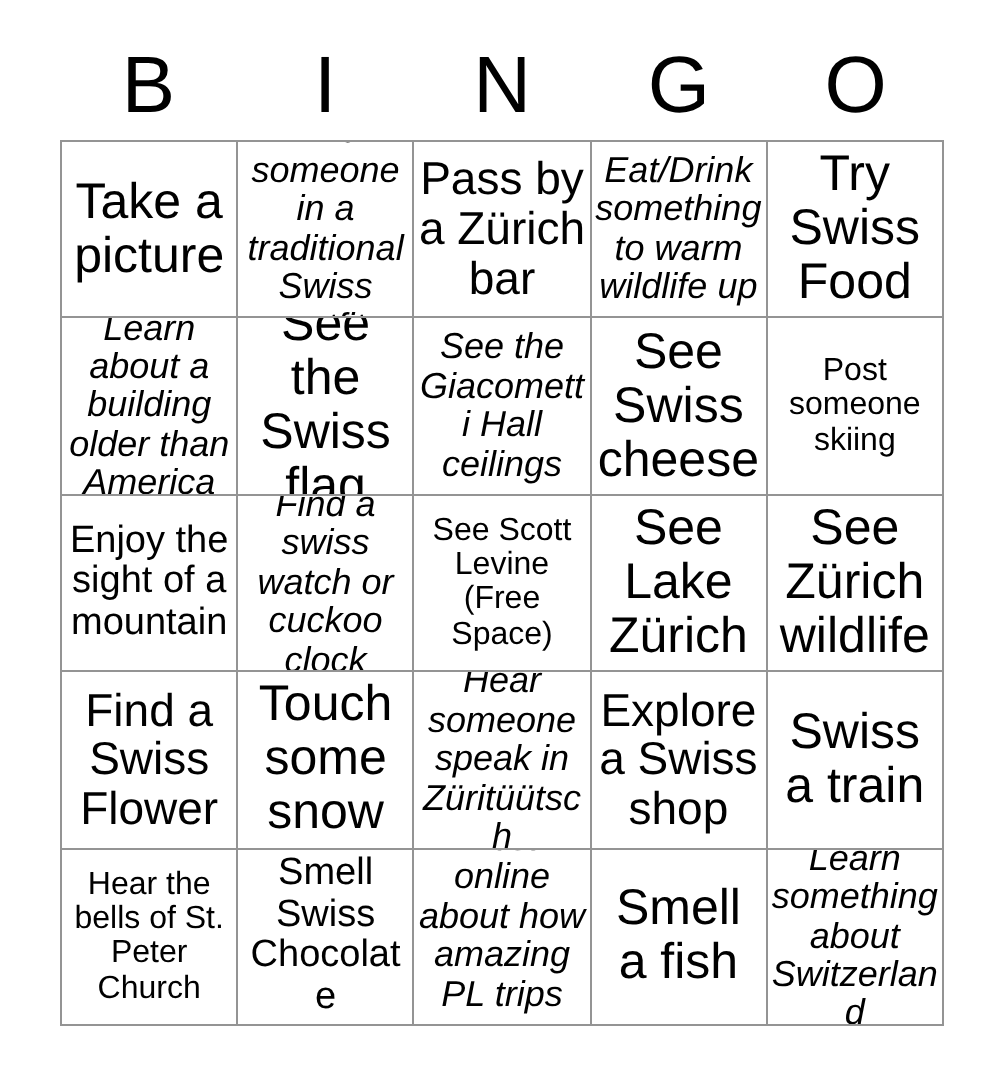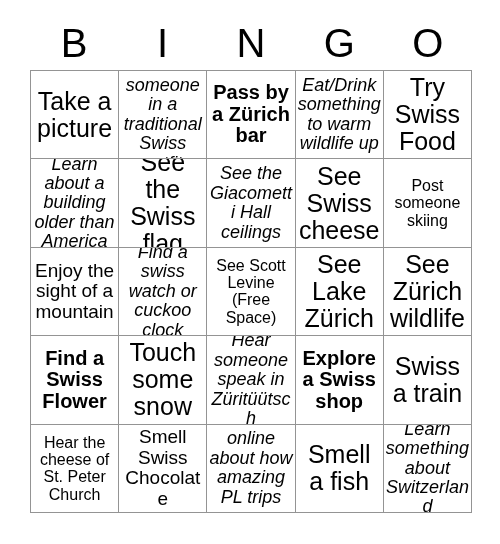--- a/index.html
+++ b/index.html
@@ -79,21 +79,21 @@
     line-height: 1.08;
     word-wrap: break-word;
     overflow-wrap: break-word;
     hyphens: none;
     color: #000000;
     font-family: "Liberation Sans", sans-serif;
   }
 
   
   .fs-xxl .cell-text { font-size: 25px; }
-  .fs-xl  .cell-text { font-size: 20px; font-weight: bold; }
+  .fs-xl  .cell-text { font-size: 23px; }
   .fs-l   .cell-text { font-size: 19px; }
   .fs-m   .cell-text { font-size: 16px; }
   .fs-s   .cell-text { font-size: 18px; font-style: italic; }
 </style>
 </head>
 <body>
 
 <div id="card">
 
   <div class="header-row">
@@ -159,21 +159,21 @@
       <div class="cell fs-s">
         <span class="cell-text">Hear someone speak in Züritüütsch</span>
       </div>
       <div class="cell fs-xl">
         <span class="cell-text">Explore a Swiss shop</span>
       </div>
       <div class="cell fs-xxl">
         <span class="cell-text">Swiss a train</span>
       </div>
       <div class="cell fs-m">
-        <span class="cell-text">Hear the cheese of St. Peter Church</span>
+        <span class="cell-text">Hear the bells of St. Peter Church</span>
       </div>
       <div class="cell fs-l">
         <span class="cell-text">Smell Swiss Chocolate</span>
       </div>
       <div class="cell fs-s">
         <span class="cell-text">Post online about how amazing PL trips are</span>
       </div>
       <div class="cell fs-xxl">
         <span class="cell-text">Smell a fish</span>
       </div>

